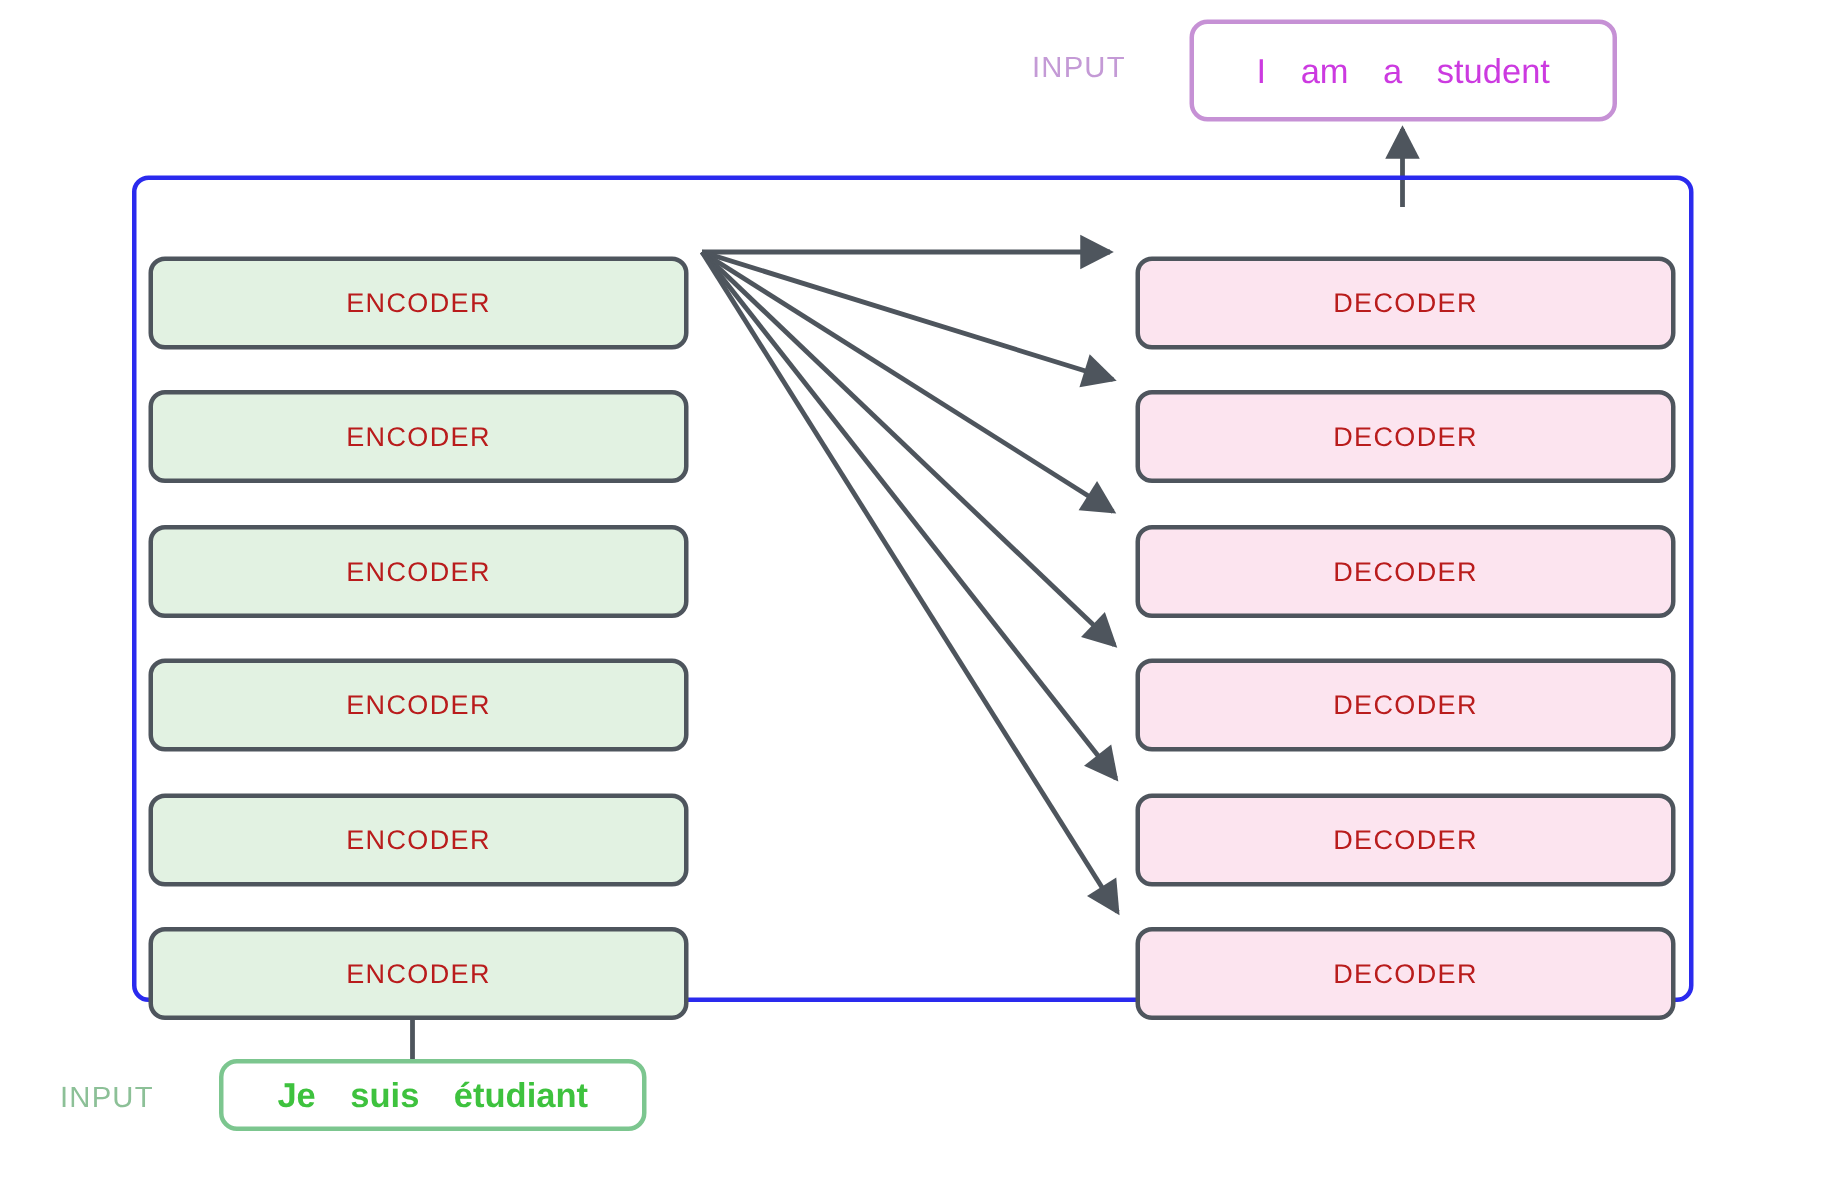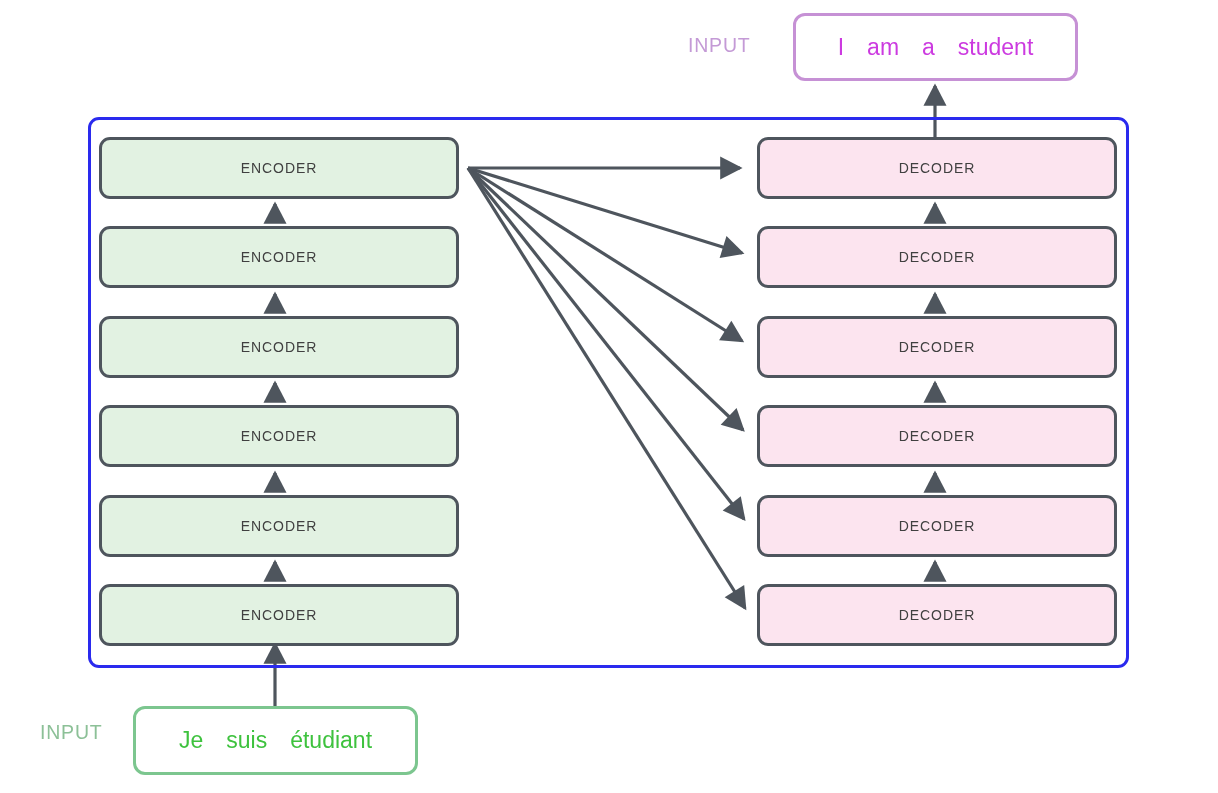--- a/index.html
+++ b/index.html
@@ -50,22 +50,23 @@
   
   .stack-box {
     position: absolute;
     box-sizing: border-box;
     border: 3px solid #4e555d;
     border-radius: 11px;
     display: flex;
     align-items: center;
     justify-content: center;
     letter-spacing: 0.9px;
-    font-size: 14px;
-    color: #404040;
+    font-size: 18px;
+    color: #b91c1c;
+    margin-top: 34px;
   }
   .stack-box.enc {
     background: #e2f2e2;
   }
   .stack-box.dec {
     background: #fce4ef;
   }
 
   
   .io-box {
@@ -170,21 +171,21 @@
     <div class="stack-box dec" style="left:757px; top:137px; width:360px; height:62px;">DECODER</div>
     <div class="stack-box dec" style="left:757px; top:226px; width:360px; height:62px;">DECODER</div>
     <div class="stack-box dec" style="left:757px; top:316px; width:360px; height:62px;">DECODER</div>
     <div class="stack-box dec" style="left:757px; top:405px; width:360px; height:62px;">DECODER</div>
     <div class="stack-box dec" style="left:757px; top:495px; width:360px; height:62px;">DECODER</div>
     <div class="stack-box dec" style="left:757px; top:584px; width:360px; height:62px;">DECODER</div>
   </div>
 
   <div class="io-label input-label" style="left:40px; top:721px;">INPUT</div>
 
-  <div class="io-box input" style="left:133px; top:706px; width:285px; height:69px;">
+  <div class="io-box input" style="left:146px; top:706px; width:285px; height:48px;font-weight:bold;">
     <div class="io-words">
       <span class="w">Je</span>
       <span class="w">suis</span>
       <span class="w">étudiant</span>
     </div>
   </div>
 
   <div class="io-label output-label" style="left:688px; top:34px;">INPUT</div>
 
   <div class="io-box output" style="left:793px; top:13px; width:285px; height:68px;">

